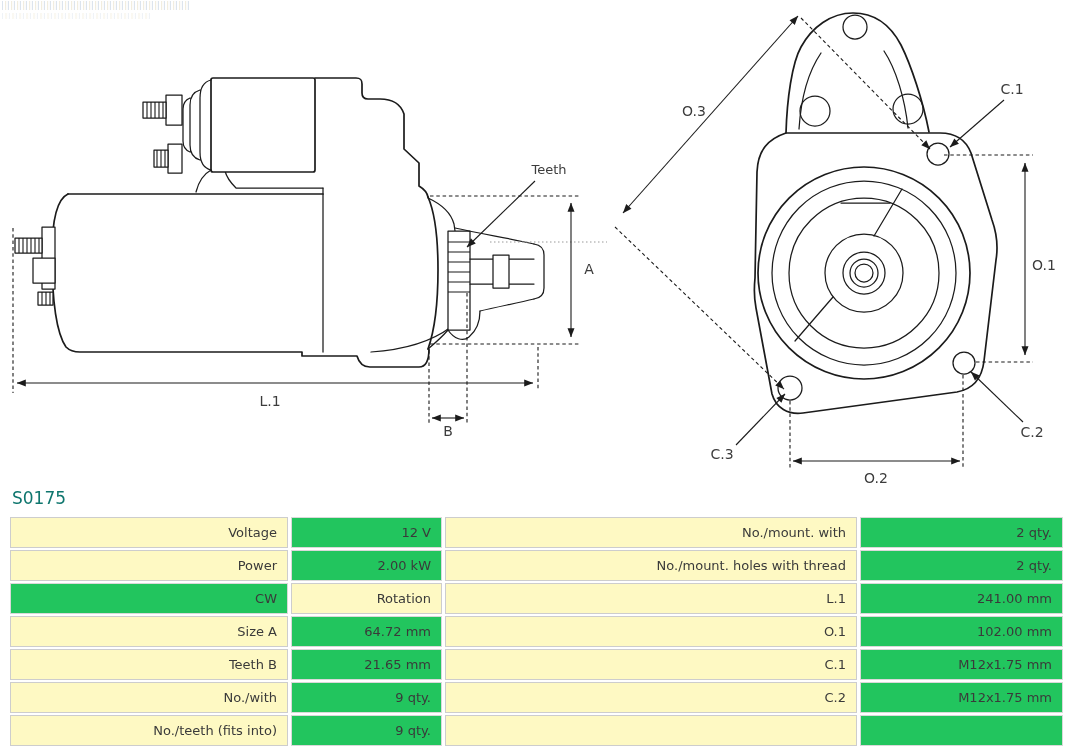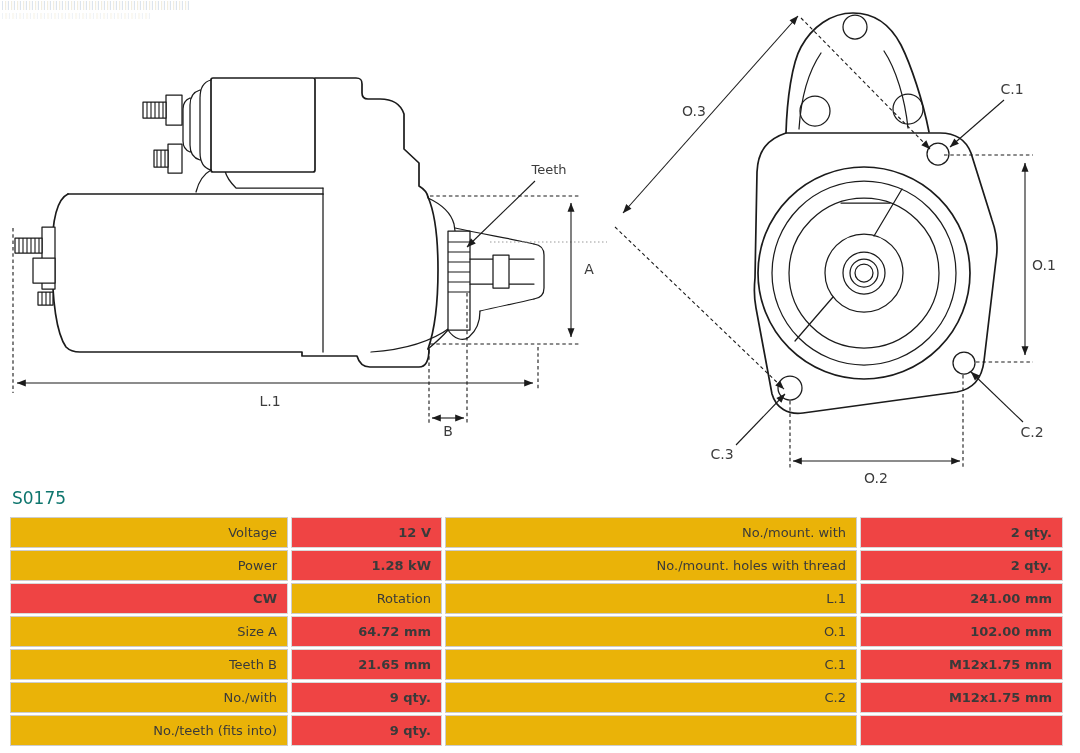--- a/index.html
+++ b/index.html
@@ -22,22 +22,22 @@
   .hatch{fill:none;stroke:#1b1b1b;stroke-width:1.1;}
   .lbl{font-family:"DejaVu Sans","Liberation Sans",sans-serif;font-size:14px;fill:#3c3c3c;text-anchor:middle;}
   .lbl-s{font-size:13px;}
 
   .part-number{position:absolute;left:12px;top:488px;font-size:17px;color:#0f766e;}
 
   .spec-table{position:absolute;left:10px;top:517px;width:1053px;display:grid;
     grid-template-columns:278px 151px 412px 203px;column-gap:3px;row-gap:2px;}
   .cell{box-sizing:border-box;height:31px;line-height:29px;font-size:13px;color:#3a3a3a;
     text-align:right;padding-right:10px;overflow:hidden;white-space:nowrap;}
-  .lab{background:#eab308;border:1px solid #cdcdcd;}
-  .val{background:#ef4444;border:1px solid #d9d9d9;font-weight:bold;}
+  .lab{background:#fef9c3;border:1px solid #cdcdcd;}
+  .val{background:#22c55e;border:1px solid #d9d9d9;}
 </style>
 </head>
 <body>
 
 <div class="page">
 
   <div class="watermark">
     <div class="wm-row wm-row1"></div>
     <div class="wm-row wm-row2"></div>
   </div>
@@ -195,21 +195,21 @@
 
   <div class="part-number">S0175</div>
 
   <div class="spec-table">
     <div class="cell lab">Voltage</div>
     <div class="cell val">12 V</div>
     <div class="cell lab">No./mount. with</div>
     <div class="cell val">2 qty.</div>
 
     <div class="cell lab">Power</div>
-    <div class="cell val">1.28 kW</div>
+    <div class="cell val">2.00 kW</div>
     <div class="cell lab">No./mount. holes with thread</div>
     <div class="cell val">2 qty.</div>
 
     <div class="cell val">CW</div>
     <div class="cell lab">Rotation</div>
     <div class="cell lab">L.1</div>
     <div class="cell val">241.00 mm</div>
 
     <div class="cell lab">Size A</div>
     <div class="cell val">64.72 mm</div>

